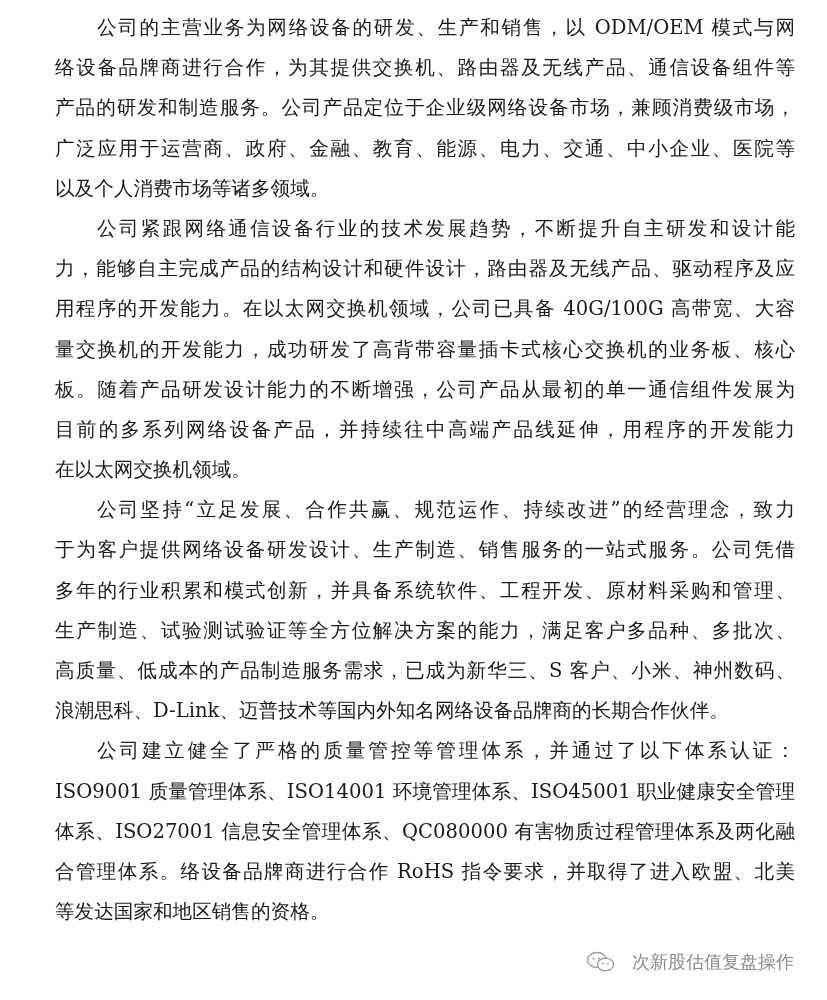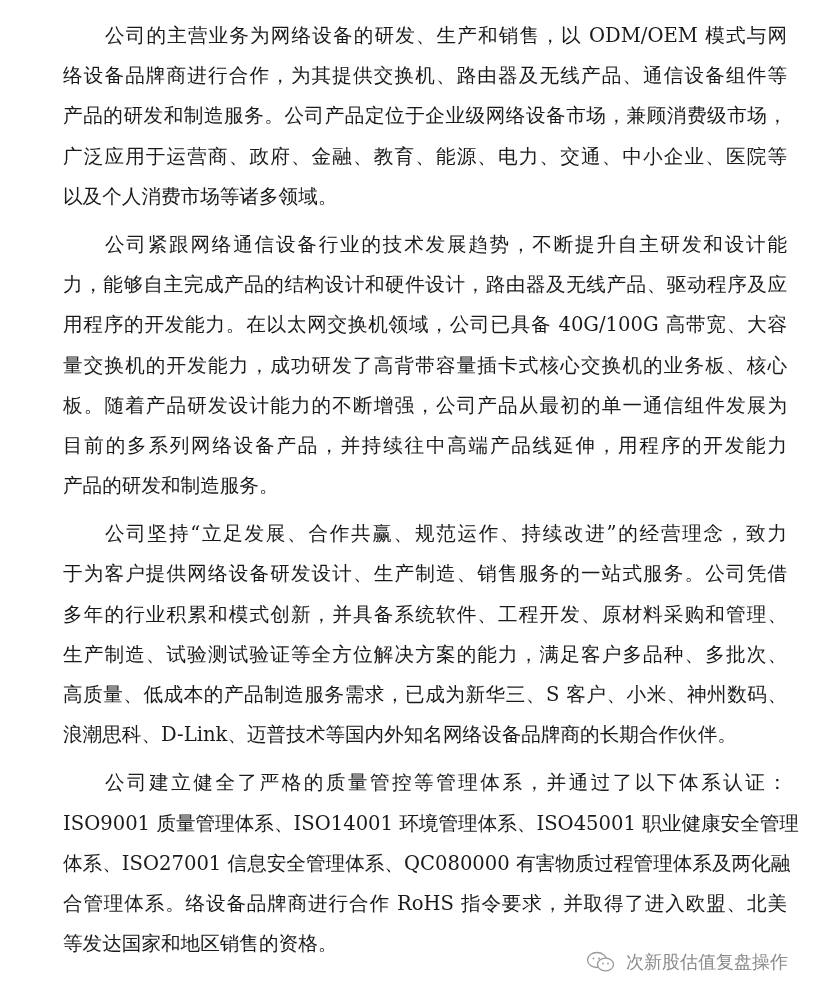--- a/index.html
+++ b/index.html
@@ -2,35 +2,35 @@
 <html><head>
 <meta charset="utf-8">
 <style>
   html, body { margin: 0; padding: 0; background: #ffffff; }
   body {
     width: 827px; height: 1000px; overflow: hidden; position: relative;
     font-family: "DejaVu Serif", "Liberation Serif", serif;
     color: #1a1a1a;
   }
   .doc { position: absolute; left: 55px; top: 8px; width: 740px; }
-  .para { margin: 8px; }
+  .para { margin: 0; }
   .line {
     display: block;
     height: 40.2px; line-height: 40.2px;
     font-size: 19.6px;
     white-space: nowrap;
     text-align: justify;
     text-align-last: justify;
     letter-spacing: 0px;
   }
   .line.last { text-align-last: left; }
   .line.indent { padding-left: 42px; }
   .watermark {
     position: absolute; left: 586px; top: 950px;
-    display: flex; align-items: center; gap: 10px;
+    display: flex; align-items: center; gap: 16px;
     color: #8a8a8a; font-family: "DejaVu Sans", "Liberation Sans", sans-serif;
     font-size: 18px;
   }
   .wm-icon { width: 30px; height: 22px; }
 </style>
 </head>
 <body>
 
 <div class="doc">
   <div class="para">
@@ -40,21 +40,21 @@
     <span class="line">广泛应用于运营商、政府、金融、教育、能源、电力、交通、中小企业、医院等</span>
     <span class="line last">以及个人消费市场等诸多领域。</span>
   </div>
   <div class="para">
     <span class="line indent">公司紧跟网络通信设备行业的技术发展趋势，不断提升自主研发和设计能</span>
     <span class="line">力，能够自主完成产品的结构设计和硬件设计，路由器及无线产品、驱动程序及应</span>
     <span class="line">用程序的开发能力。在以太网交换机领域，公司已具备 40G/100G 高带宽、大容</span>
     <span class="line">量交换机的开发能力，成功研发了高背带容量插卡式核心交换机的业务板、核心</span>
     <span class="line">板。随着产品研发设计能力的不断增强，公司产品从最初的单一通信组件发展为</span>
     <span class="line">目前的多系列网络设备产品，并持续往中高端产品线延伸，用程序的开发能力</span>
-    <span class="line last">产品的研发和制造服务。</span>
+    <span class="line last">在以太网交换机领域。</span>
   </div>
   <div class="para">
     <span class="line indent">公司坚持“立足发展、合作共赢、规范运作、持续改进”的经营理念，致力</span>
     <span class="line">于为客户提供网络设备研发设计、生产制造、销售服务的一站式服务。公司凭借</span>
     <span class="line">多年的行业积累和模式创新，并具备系统软件、工程开发、原材料采购和管理、</span>
     <span class="line">生产制造、试验测试验证等全方位解决方案的能力，满足客户多品种、多批次、</span>
     <span class="line">高质量、低成本的产品制造服务需求，已成为新华三、S 客户、小米、神州数码、</span>
     <span class="line last">浪潮思科、D-Link、迈普技术等国内外知名网络设备品牌商的长期合作伙伴。</span>
   </div>
   <div class="para">

